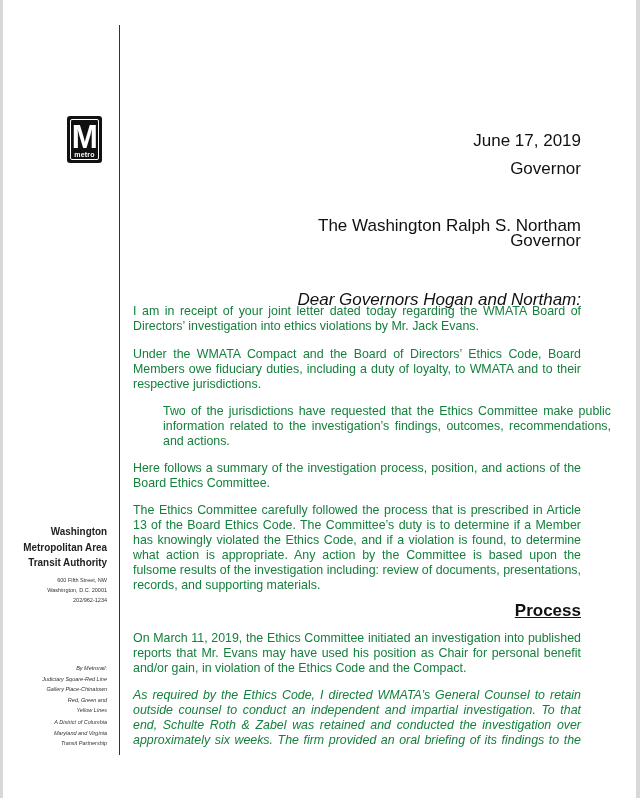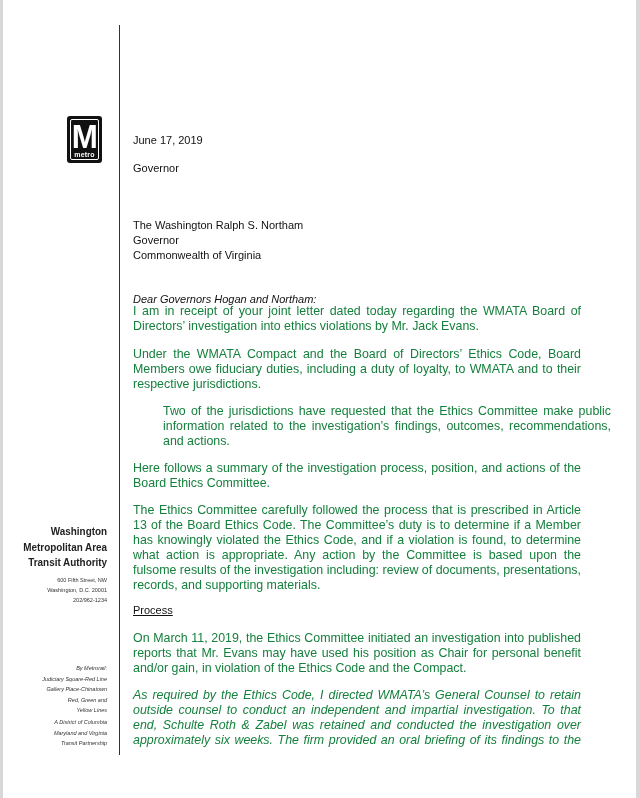--- a/index.html
+++ b/index.html
@@ -36,23 +36,23 @@
   .org-name { top: 524px; font-weight: bold; font-size: 11px; line-height: 15.5px; font-family: "Liberation Sans", sans-serif; transform: scaleX(0.9); transform-origin: right; }
   .address { top: 575px; font-size: 5.5px; line-height: 10px; color: #333; }
   .metrorail { top: 663px; font-size: 5.5px; line-height: 10.5px; font-style: italic; color: #333; }
   .partnership { top: 717px; font-size: 5.5px; line-height: 10.5px; font-style: italic; color: #333; }
   .sidebar div { white-space: nowrap; }
 
   .letter {
     position: absolute; left: 133px; width: 448px; font-size: 12.4px; line-height: 15px; color: #15803d;
   }
   .letter p { margin: 0; text-align: justify; }
-  .block { position: absolute; left: 133px; width: 448px; font-size: 11px; line-height: 15px; }
+  .block { position: absolute; left: 133px; width: 448px; font-size: 17px; line-height: 15px; text-align: right; }
   .block div { white-space: nowrap; }
-  .heading { font-weight: normal; text-decoration: underline; }
+  .heading { font-weight: bold; text-decoration: underline; }
 </style>
 </head>
 <body>
 
 <div class="edge-left"></div>
 <div class="edge-right"></div>
 <div class="vrule"></div>
 
 <div class="logo">
   <div class="logo-inner">
@@ -91,21 +91,20 @@
   <div>June 17, 2019</div>
 </div>
 
 <div class="block" style="top:161px;">
   <div>Governor</div>
 </div>
 
 <div class="block" style="top:218px;">
   <div>The Washington Ralph S. Northam</div>
   <div>Governor</div>
-  <div>Commonwealth of Virginia</div>
 </div>
 
 <div class="block" style="top:292px;font-style:italic;">
   <div>Dear Governors Hogan and Northam:</div>
 </div>
 
 <div class="letter" style="top:304px;">
   <p>I am in receipt of your joint letter dated today regarding the WMATA Board of Directors’ investigation into ethics violations by Mr. Jack Evans.</p>
 </div>
 <div class="letter" style="top:347px;">

